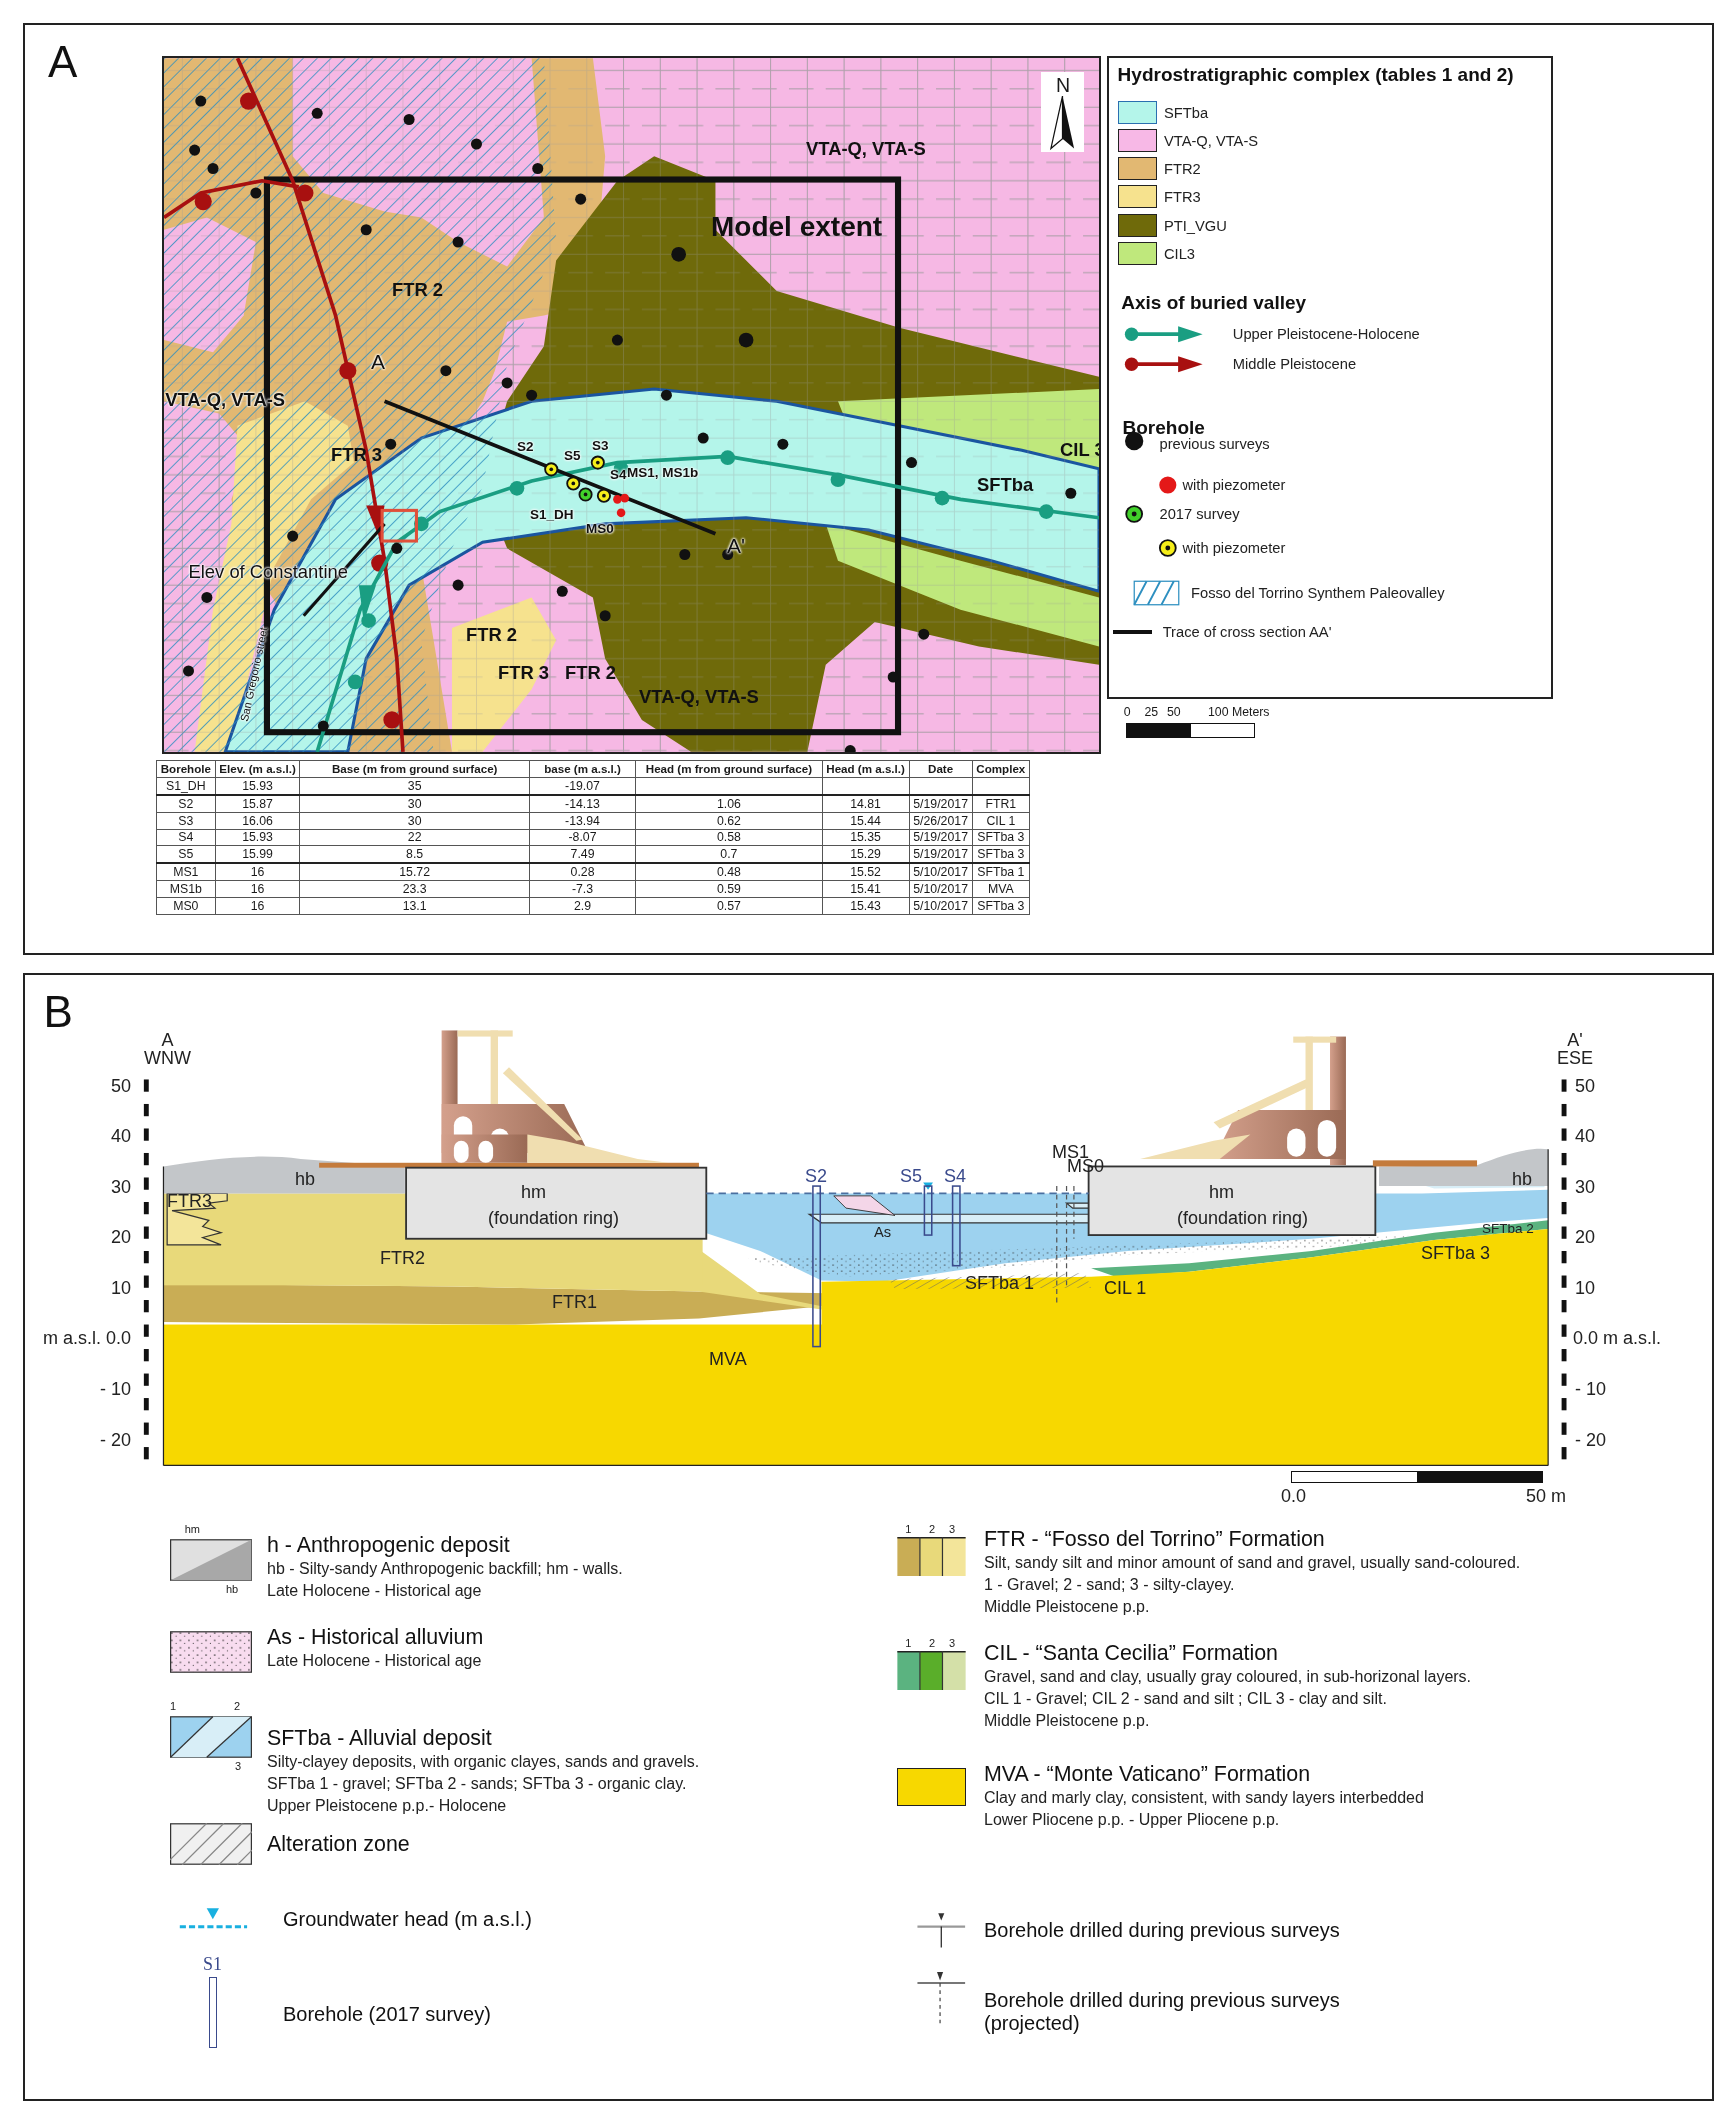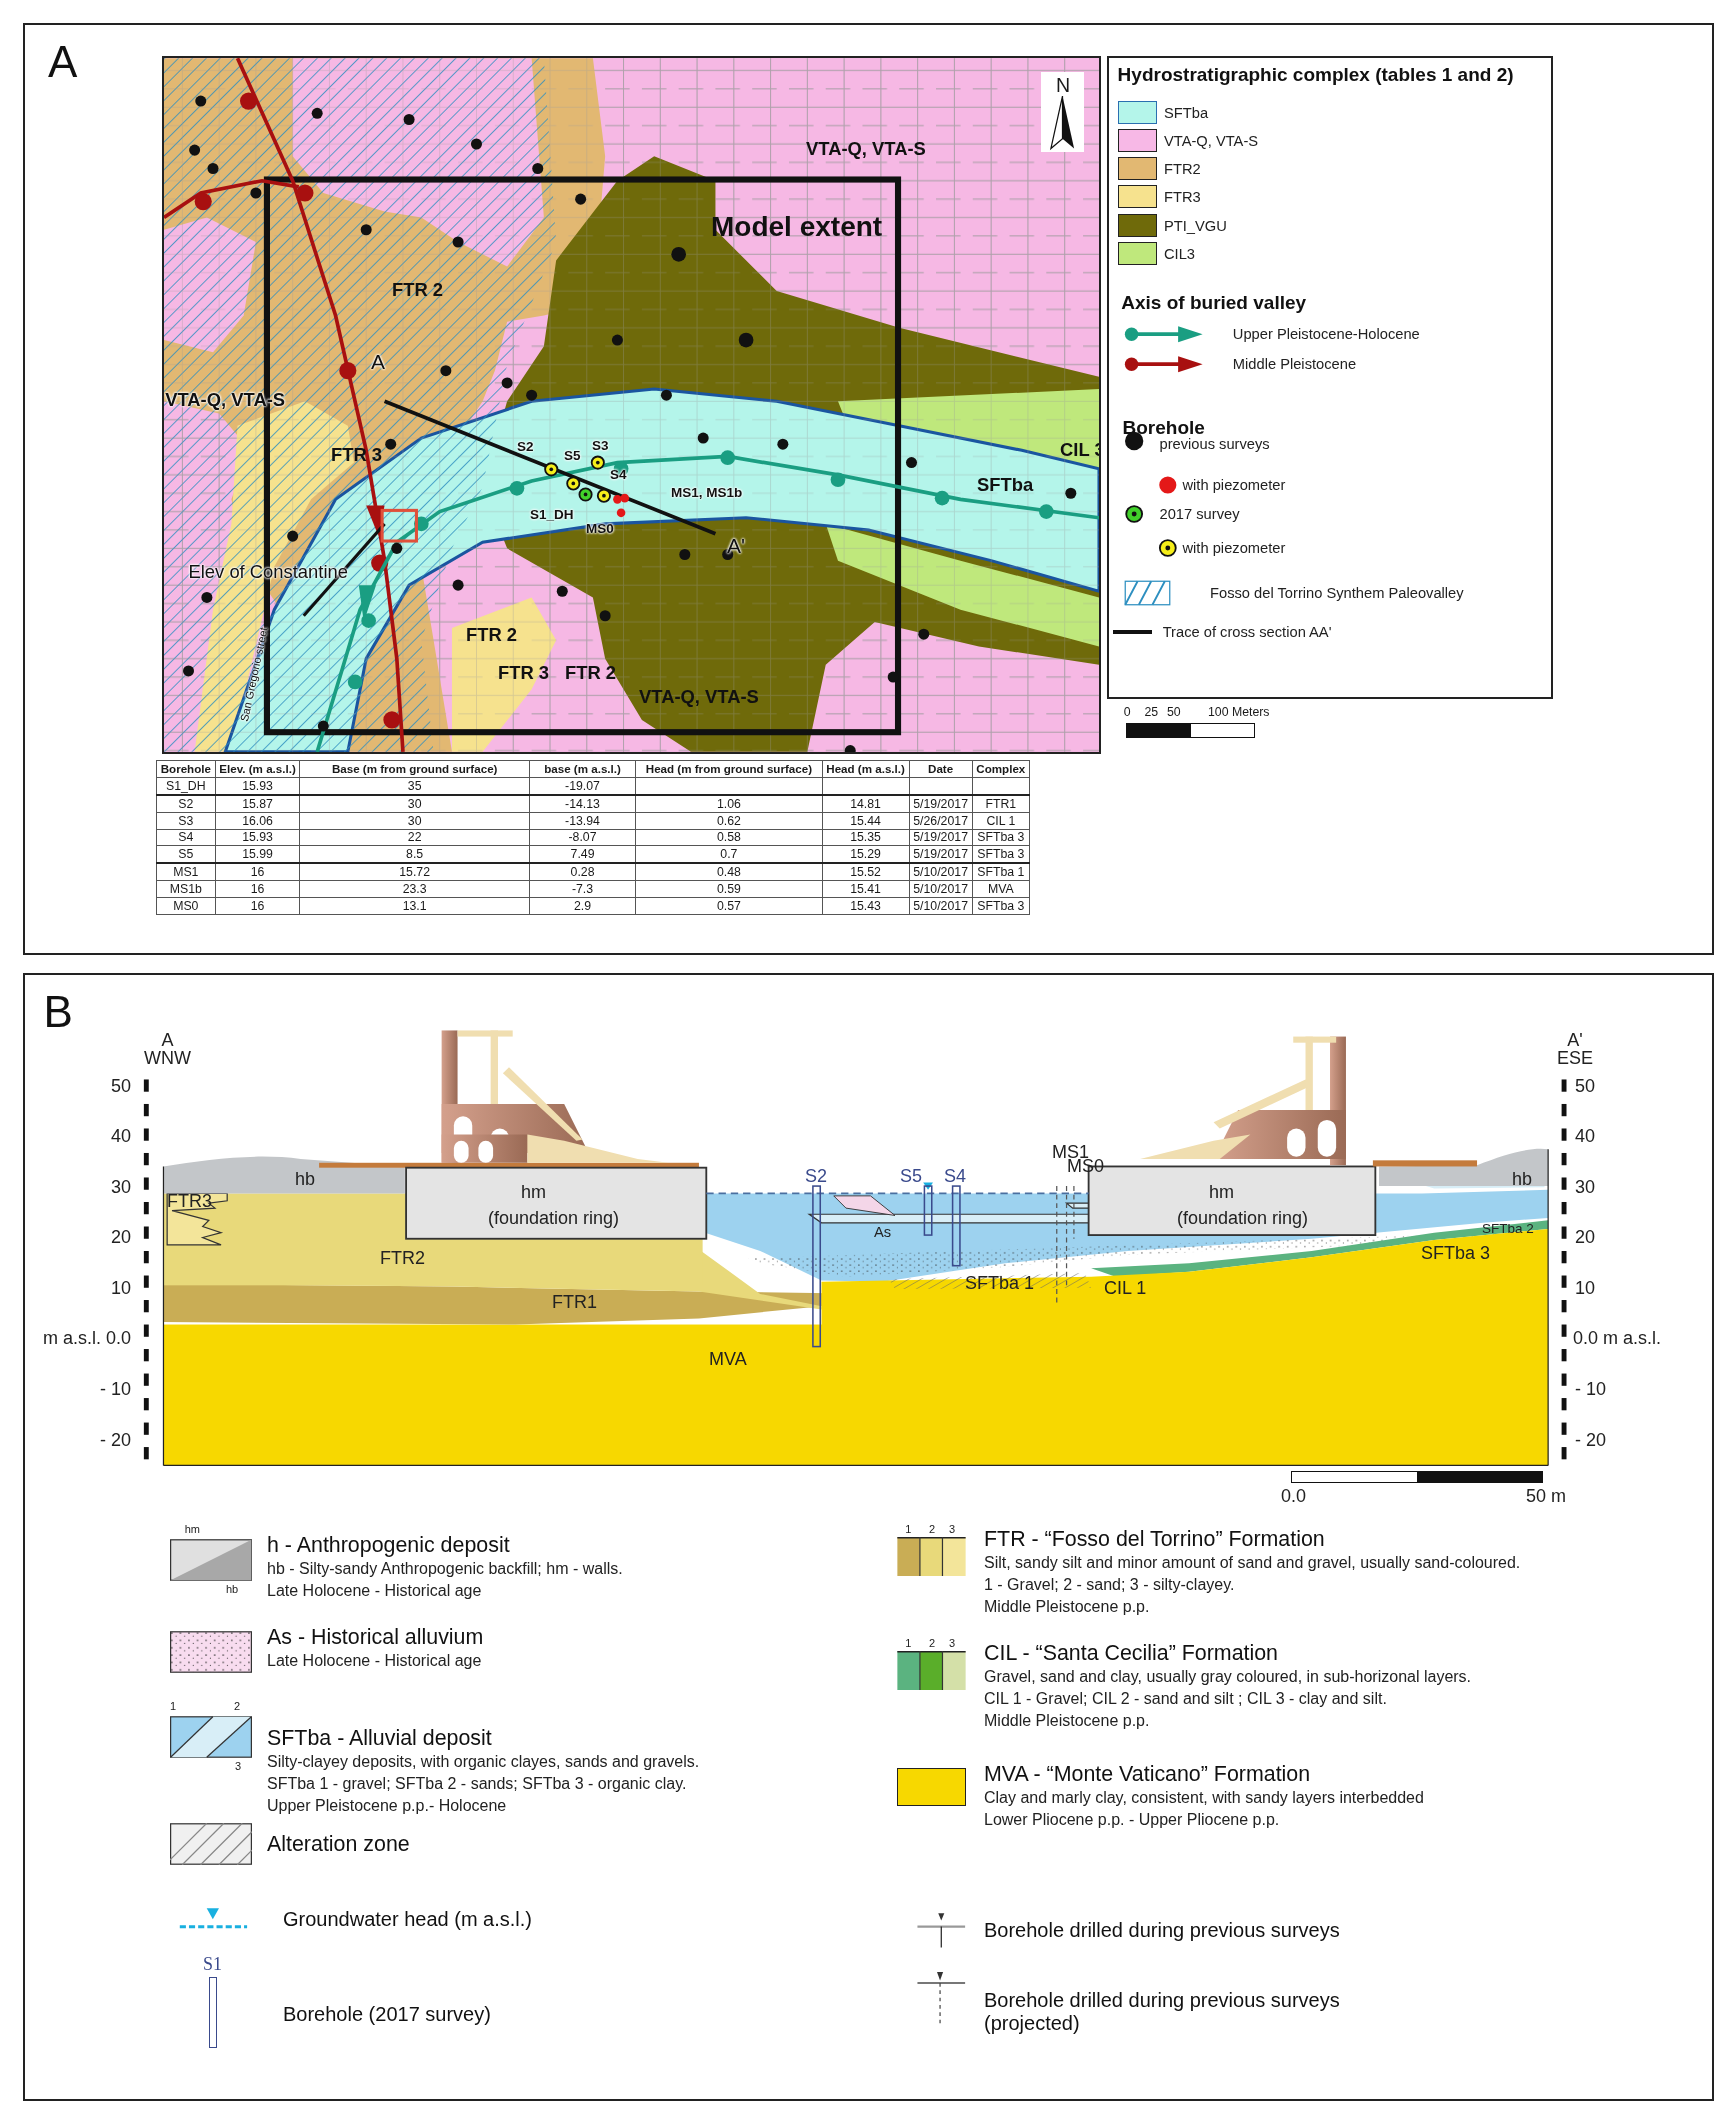--- a/index.html
+++ b/index.html
@@ -183,21 +183,21 @@
     <div class="map-label" style="left:813px;top:416px;">SFTba</div>
     <div class="map-label halo" style="left:207px;top:292px;font-weight:400;font-size:21px;">A</div>
     <div class="map-label halo" style="left:563px;top:476px;font-weight:400;font-size:21px;">A'</div>
     <div class="map-label halo" style="left:24.5px;top:503px;font-weight:400;font-size:18.4px;">Elev of Constantine</div>
     <div class="map-label halo" style="left:74px;top:662px;font-weight:400;font-size:11px;transform:rotate(-78deg);transform-origin:left top;">San Gregorio street</div>
     <div class="map-label halo" style="left:353px;top:381px;font-size:13.5px;">S2</div>
     <div class="map-label halo" style="left:400px;top:390px;font-size:13.5px;">S5</div>
     <div class="map-label halo" style="left:428px;top:380px;font-size:13.5px;">S3</div>
     <div class="map-label halo" style="left:446px;top:409px;font-size:13.5px;">S4</div>
     <div class="map-label halo" style="left:366px;top:449px;font-size:13.5px;">S1_DH</div>
-    <div class="map-label halo" style="left:463px;top:427px;font-size:13.5px;padding-left:44px;">MS1, MS1b</div>
+    <div class="map-label halo" style="left:463px;top:407px;font-size:13.5px;">MS1, MS1b</div>
     <div class="map-label halo" style="left:422px;top:463px;font-size:13.5px;">MS0</div>
   </div>
 
   <div id="legendA">
     <div class="lg-title" style="left:8.6px;top:6.1px;">Hydrostratigraphic complex (tables 1 and 2)</div>
     <div class="lg-item" style="left:8.6px;top:43px;">
         <span class="swatch" style="background:#b4f5ea;border-color:#2a6fb0;"></span>
         <span>SFTba</span>
       </div>
     <div class="lg-item" style="left:8.6px;top:71px;">
@@ -259,21 +259,21 @@
         </svg>
       <span>2017 survey</span>
     </div>
     <div class="lg-item" style="left:49px;top:479px;">
       <svg width="24.5" height="22" viewBox="0 0 40 36">
           <circle cx="16" cy="18" r="13" fill="#f5ee1a" stroke="#111" stroke-width="3"></circle>
           <circle cx="16" cy="18" r="4" fill="#111"></circle>
         </svg>
       <span>with piezometer</span>
     </div>
-    <div class="lg-item" style="left:15px;top:522px;gap:28px;">
+    <div class="lg-item" style="left:24px;top:522px;">
       <svg width="47" height="26" style="margin-right:11px;" viewBox="0 0 76 42">
           <rect x="2" y="2" width="72" height="38" fill="#fff" stroke="#2d8fc0" stroke-width="2"></rect>
           <path d="M2 40 L22 2 M24 40 L44 2 M46 40 L66 2" stroke="#2d8fc0" stroke-width="3"></path>
         </svg>
       <span>Fosso del Torrino Synthem Paleovalley</span>
     </div>
     <div class="lg-item" style="left:3.7px;top:566px;">
       <span style="display:inline-block;width:39px;height:4.3px;background:#111;margin-right:11px;"></span>
       <span>Trace of cross section AA'</span>
     </div>

